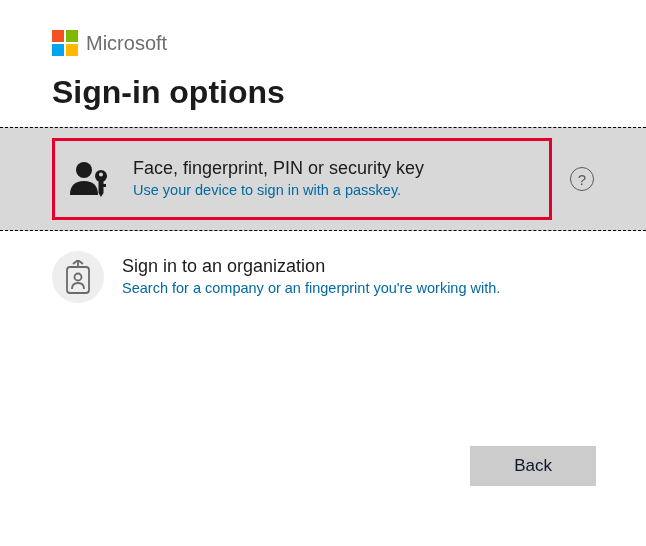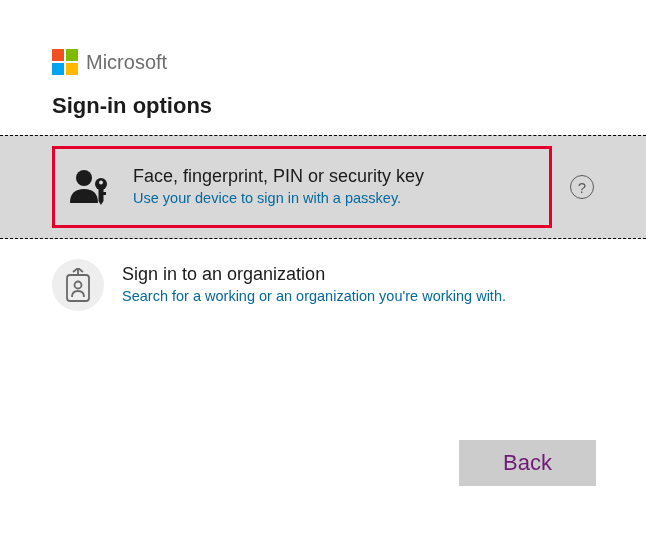--- a/index.html
+++ b/index.html
@@ -9,21 +9,20 @@
     }
     body {
       font-family: "Segoe UI", Tahoma, sans-serif;
       background: #ffffff;
       width: 646px;
       height: 546px;
       position: relative;
     }
     .container {
       padding: 30px 0 0 0;
-      margin-top: 19px;
     }
     .header {
       padding: 0 52px;
     }
     .ms-logo-row {
       display: flex;
       align-items: center;
       gap: 8px;
       margin-bottom: 18px;
     }
@@ -38,21 +37,21 @@
     .ms-logo .sq1 { background: #f25022; }
     .ms-logo .sq2 { background: #7fba00; }
     .ms-logo .sq3 { background: #00a4ef; }
     .ms-logo .sq4 { background: #ffb900; }
     .ms-text {
       font-size: 20px;
       color: #6e6e6e;
       font-weight: 500;
     }
     .page-title {
-      font-size: 22px;
+      font-size: 32px;
       font-weight: 600;
       color: #1b1b1b;
       margin-bottom: 16px;
     }
     .option-highlighted {
       background: #d8d8d8;
       border-top: 1px dashed #000;
       border-bottom: 1px dashed #000;
       padding: 10px 52px;
       display: flex;
@@ -119,22 +118,22 @@
       justify-content: center;
       flex-shrink: 0;
     }
     .back-button {
       position: absolute;
       right: 50px;
       bottom: 60px;
       background: #cccccc;
       border: none;
       padding: 10px 44px;
-      font-size: 22px;
-      color: #701a75;
+      font-size: 17px;
+      color: #0f172a;
       font-family: inherit;
       cursor: pointer;
     }
   </style>
 </head>
 <body>
 
 <div class="container">
   <div class="header">
     <div class="ms-logo-row">
@@ -177,18 +176,18 @@
       <svg width="30" height="34" viewBox="0 0 30 34">
         <line x1="15" y1="0" x2="15" y2="6" stroke="#6a6a6a" stroke-width="1.8"></line>
         <polyline points="10,4 15,0 20,4" fill="none" stroke="#6a6a6a" stroke-width="1.8"></polyline>
         <rect x="4" y="7" width="22" height="26" rx="3" fill="none" stroke="#6a6a6a" stroke-width="1.8"></rect>
         <circle cx="15" cy="17" r="3.5" fill="none" stroke="#6a6a6a" stroke-width="1.8"></circle>
         <path d="M 9 29 Q 9 23 15 23 Q 21 23 21 29" fill="none" stroke="#6a6a6a" stroke-width="1.8"></path>
       </svg>
     </div>
     <div class="opt-text">
       <div class="opt-title">Sign in to an organization</div>
-      <div class="opt-desc">Search for a working or an organization you're working with.</div>
+      <div class="opt-desc">Search for a company or an fingerprint you're working with.</div>
     </div>
   </div>
 
   <button class="back-button">Back</button>
 </div>
 
 </body></html>

